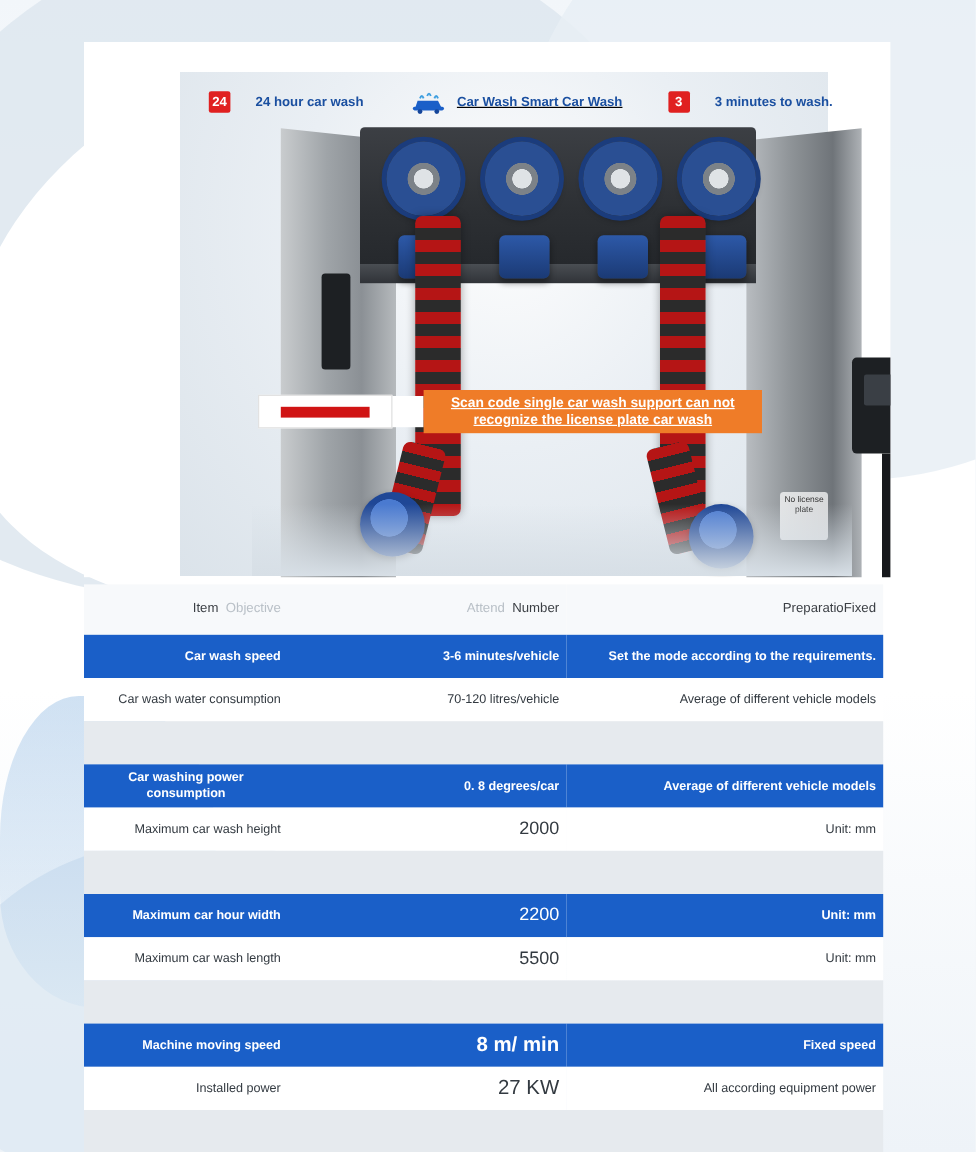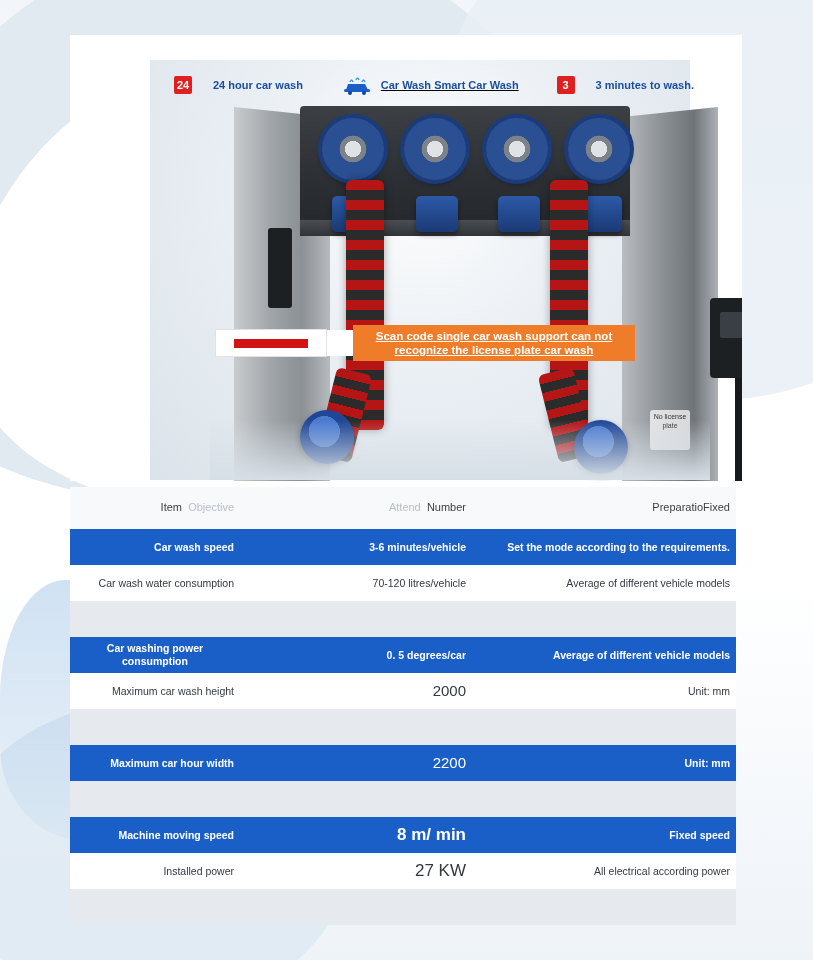--- a/index.html
+++ b/index.html
@@ -511,21 +511,21 @@
         </td>
       </tr>
       <tr class="table-sep">
         <td colspan="3"></td>
       </tr>
       <tr class="row-blue">
         <td class="col-item">
           <div class="cell ">Car washing power consumption</div>
         </td>
         <td class="col-number">
-          <div class="cell ">0. 5 degrees/car</div>
+          <div class="cell ">0. 8 degrees/car</div>
         </td>
         <td class="col-note">
           <div class="cell ">Average of different vehicle models</div>
         </td>
       </tr>
       <tr class="row-white">
         <td class="col-item">
           <div class="cell ">Maximum car wash height</div>
         </td>
         <td class="col-number">
@@ -542,20 +542,31 @@
         <td class="col-item">
           <div class="cell ">Maximum car hour width</div>
         </td>
         <td class="col-number">
           <div class="cell num-md">2200</div>
         </td>
         <td class="col-note">
           <div class="cell ">Unit: mm</div>
         </td>
       </tr>
+      <tr class="row-white">
+        <td class="col-item">
+          <div class="cell ">Maximum car wash length</div>
+        </td>
+        <td class="col-number">
+          <div class="cell num-md">5500</div>
+        </td>
+        <td class="col-note">
+          <div class="cell ">Unit: mm</div>
+        </td>
+      </tr>
       <tr class="table-sep">
         <td colspan="3"></td>
       </tr>
       <tr class="row-blue">
         <td class="col-item">
           <div class="cell ">Machine moving speed</div>
         </td>
         <td class="col-number">
           <div class="cell num-lg">8 m/ min</div>
         </td>
@@ -564,20 +575,20 @@
         </td>
       </tr>
       <tr class="row-white">
         <td class="col-item">
           <div class="cell ">Installed power</div>
         </td>
         <td class="col-number">
           <div class="cell num-lg">27 KW</div>
         </td>
         <td class="col-note">
-          <div class="cell ">All electrical according power</div>
+          <div class="cell ">All according equipment power</div>
         </td>
       </tr>
       <tr class="table-sep">
         <td colspan="3"></td>
       </tr>
     </tbody>
 </table>
 
 </body></html>

